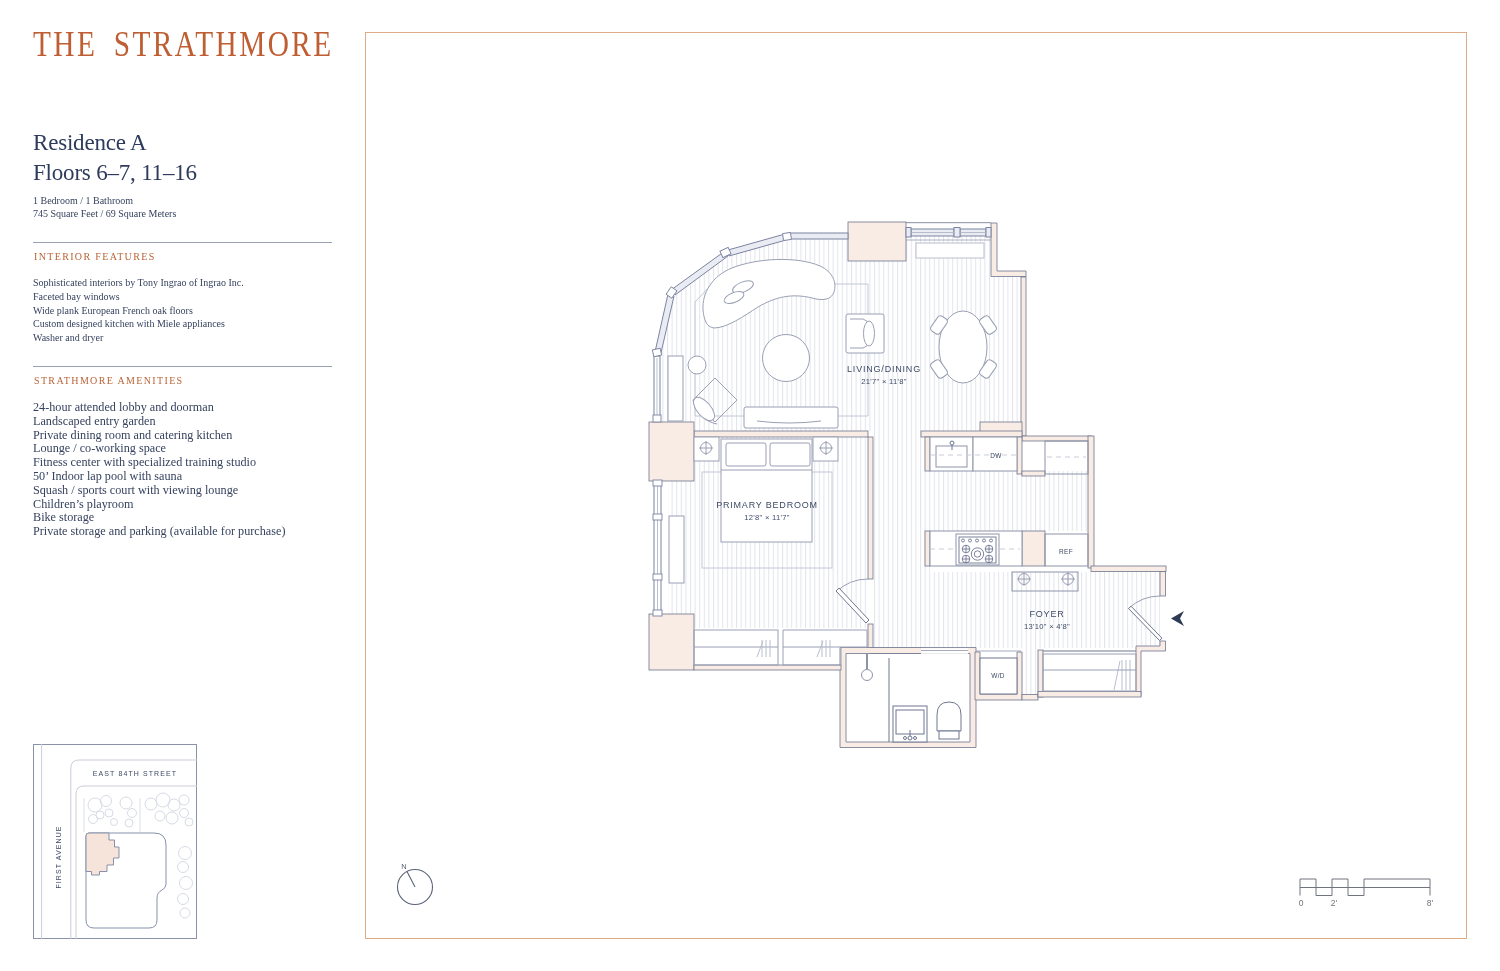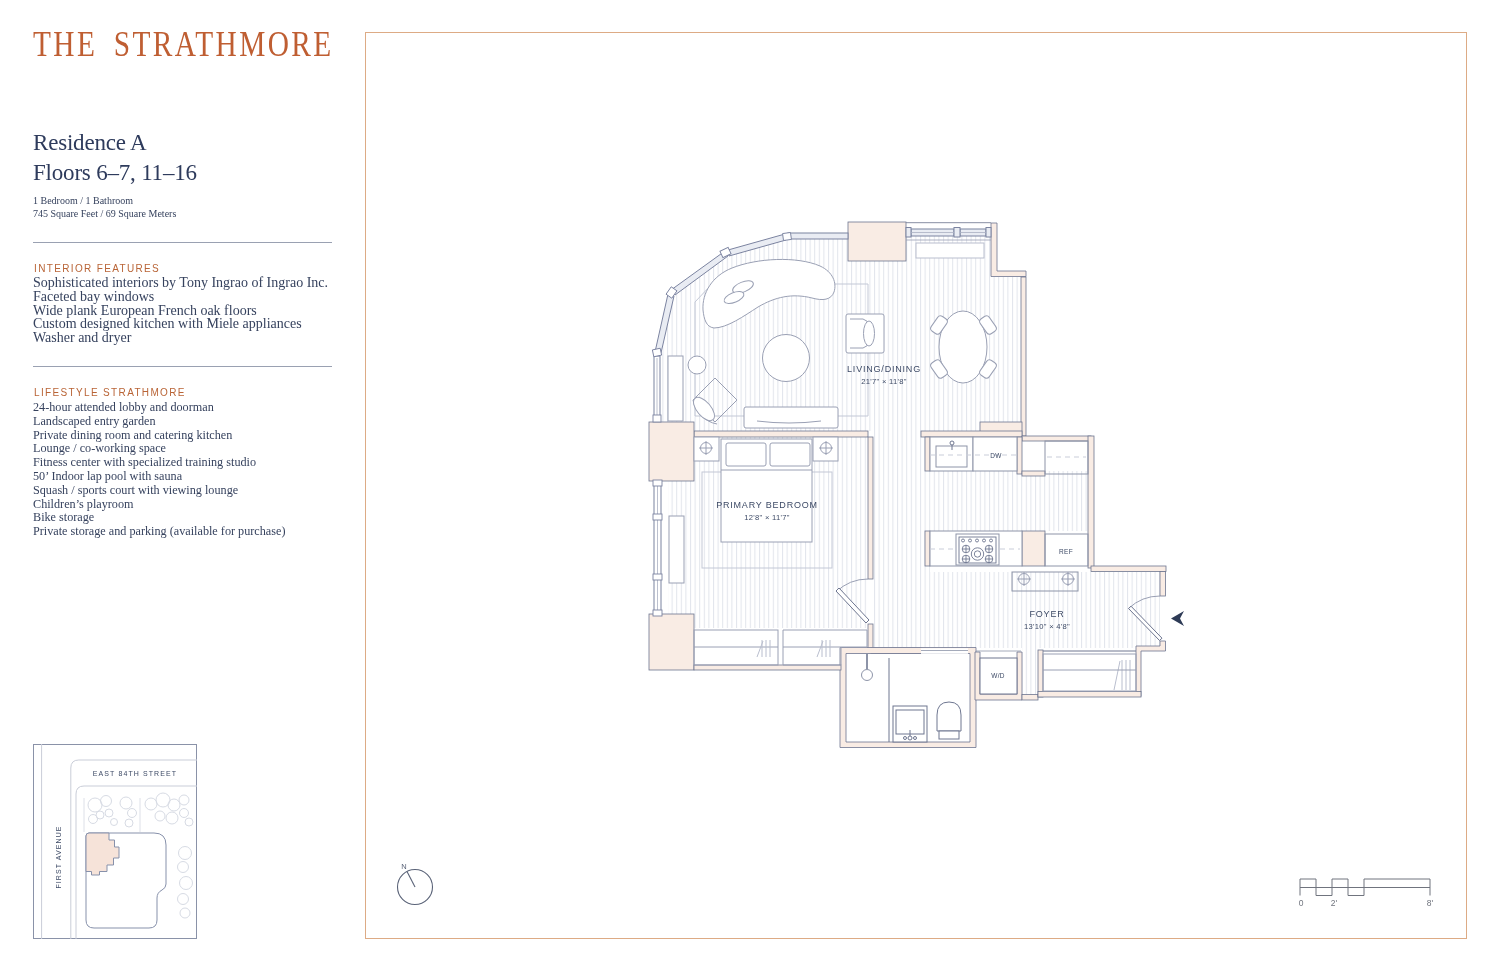--- a/index.html
+++ b/index.html
@@ -1,38 +1,38 @@
 <!DOCTYPE html>
 <html><head>
 <meta charset="utf-8">
 <style>
   html,body{margin:0;padding:0;background:#ffffff;}
   body{width:1500px;height:971px;position:relative;overflow:hidden;-webkit-font-smoothing:antialiased;
        font-family:"Liberation Serif", serif;color:#36425e;}
   .abs{position:absolute;}
-  .sans{font-family:Liberation Sans, sans-serif;margin-top:12px;}
+  .sans{font-family:Liberation Serif, serif;}
 </style>
 </head>
 <body>
 
 <div class="abs" style="left:33px;top:25.8px;color:#bf5e32;font-size:36px;line-height:36px;letter-spacing:3px;word-spacing:8px;white-space:nowrap;transform:scaleX(0.815);transform-origin:left top;font-family:'Liberation Serif',serif;">THE STRATHMORE</div>
 
 <div class="abs" style="left:33px;top:128px;font-size:23px;line-height:30px;letter-spacing:-0.2px;color:#2e3b5c;">Residence A<br>Floors 6–7, 11–16</div>
 
 <div class="abs" style="left:33px;top:193.5px;font-size:10px;line-height:13.5px;color:#36425e;">1 Bedroom / 1 Bathroom<br>745 Square Feet / 69 Square Meters</div>
 
 <div class="abs" style="left:33px;top:242px;width:299px;height:1px;background:#9aa1b2;"></div>
 
 <div class="abs sans" style="left:34px;top:251px;font-size:10px;letter-spacing:1.35px;color:#b96436;">INTERIOR FEATURES</div>
 
-<div class="abs" style="left:33px;top:276px;font-size:14px;line-height:13.8px;color:#36425e;">Sophisticated interiors by Tony Ingrao of Ingrao Inc.<br>Faceted bay windows<br>Wide plank European French oak floors<br>Custom designed kitchen with Miele appliances<br>Washer and dryer</div>
+<div class="abs" style="left:33px;top:276px;font-size:10px;line-height:13.8px;color:#36425e;">Sophisticated interiors by Tony Ingrao of Ingrao Inc.<br>Faceted bay windows<br>Wide plank European French oak floors<br>Custom designed kitchen with Miele appliances<br>Washer and dryer</div>
 
 <div class="abs" style="left:33px;top:366px;width:299px;height:1px;background:#9aa1b2;"></div>
 
-<div class="abs sans" style="left:34px;top:375px;font-size:10px;letter-spacing:1.35px;color:#b96436;">LIFESTYLE STRATHMORE</div>
+<div class="abs sans" style="left:34px;top:375px;font-size:10px;letter-spacing:1.35px;color:#b96436;">STRATHMORE AMENITIES</div>
 
 <div class="abs" style="left:33px;top:401px;font-size:12.2px;line-height:13.8px;color:#36425e;">24-hour attended lobby and doorman<br>Landscaped entry garden<br>Private dining room and catering kitchen<br>Lounge / co-working space<br>Fitness center with specialized training studio<br>50’ Indoor lap pool with sauna<br>Squash / sports court with viewing lounge<br>Children’s playroom<br>Bike storage<br>Private storage and parking (available for purchase)</div>
 
 <div class="abs" style="left:365px;top:32px;width:1100px;height:905px;border:1px solid #ddab85;"></div>
 
 <svg class="abs" style="left:0;top:0;opacity:0.999;" width="1500" height="971" viewBox="0 0 1500 971">
 <defs>
   <pattern id="plank" width="4.6" height="10" patternUnits="userSpaceOnUse">
     <rect width="4.6" height="10" fill="#ffffff"></rect>
     <rect x="0" y="0" width="1" height="10" fill="#e2e5ec"></rect>

